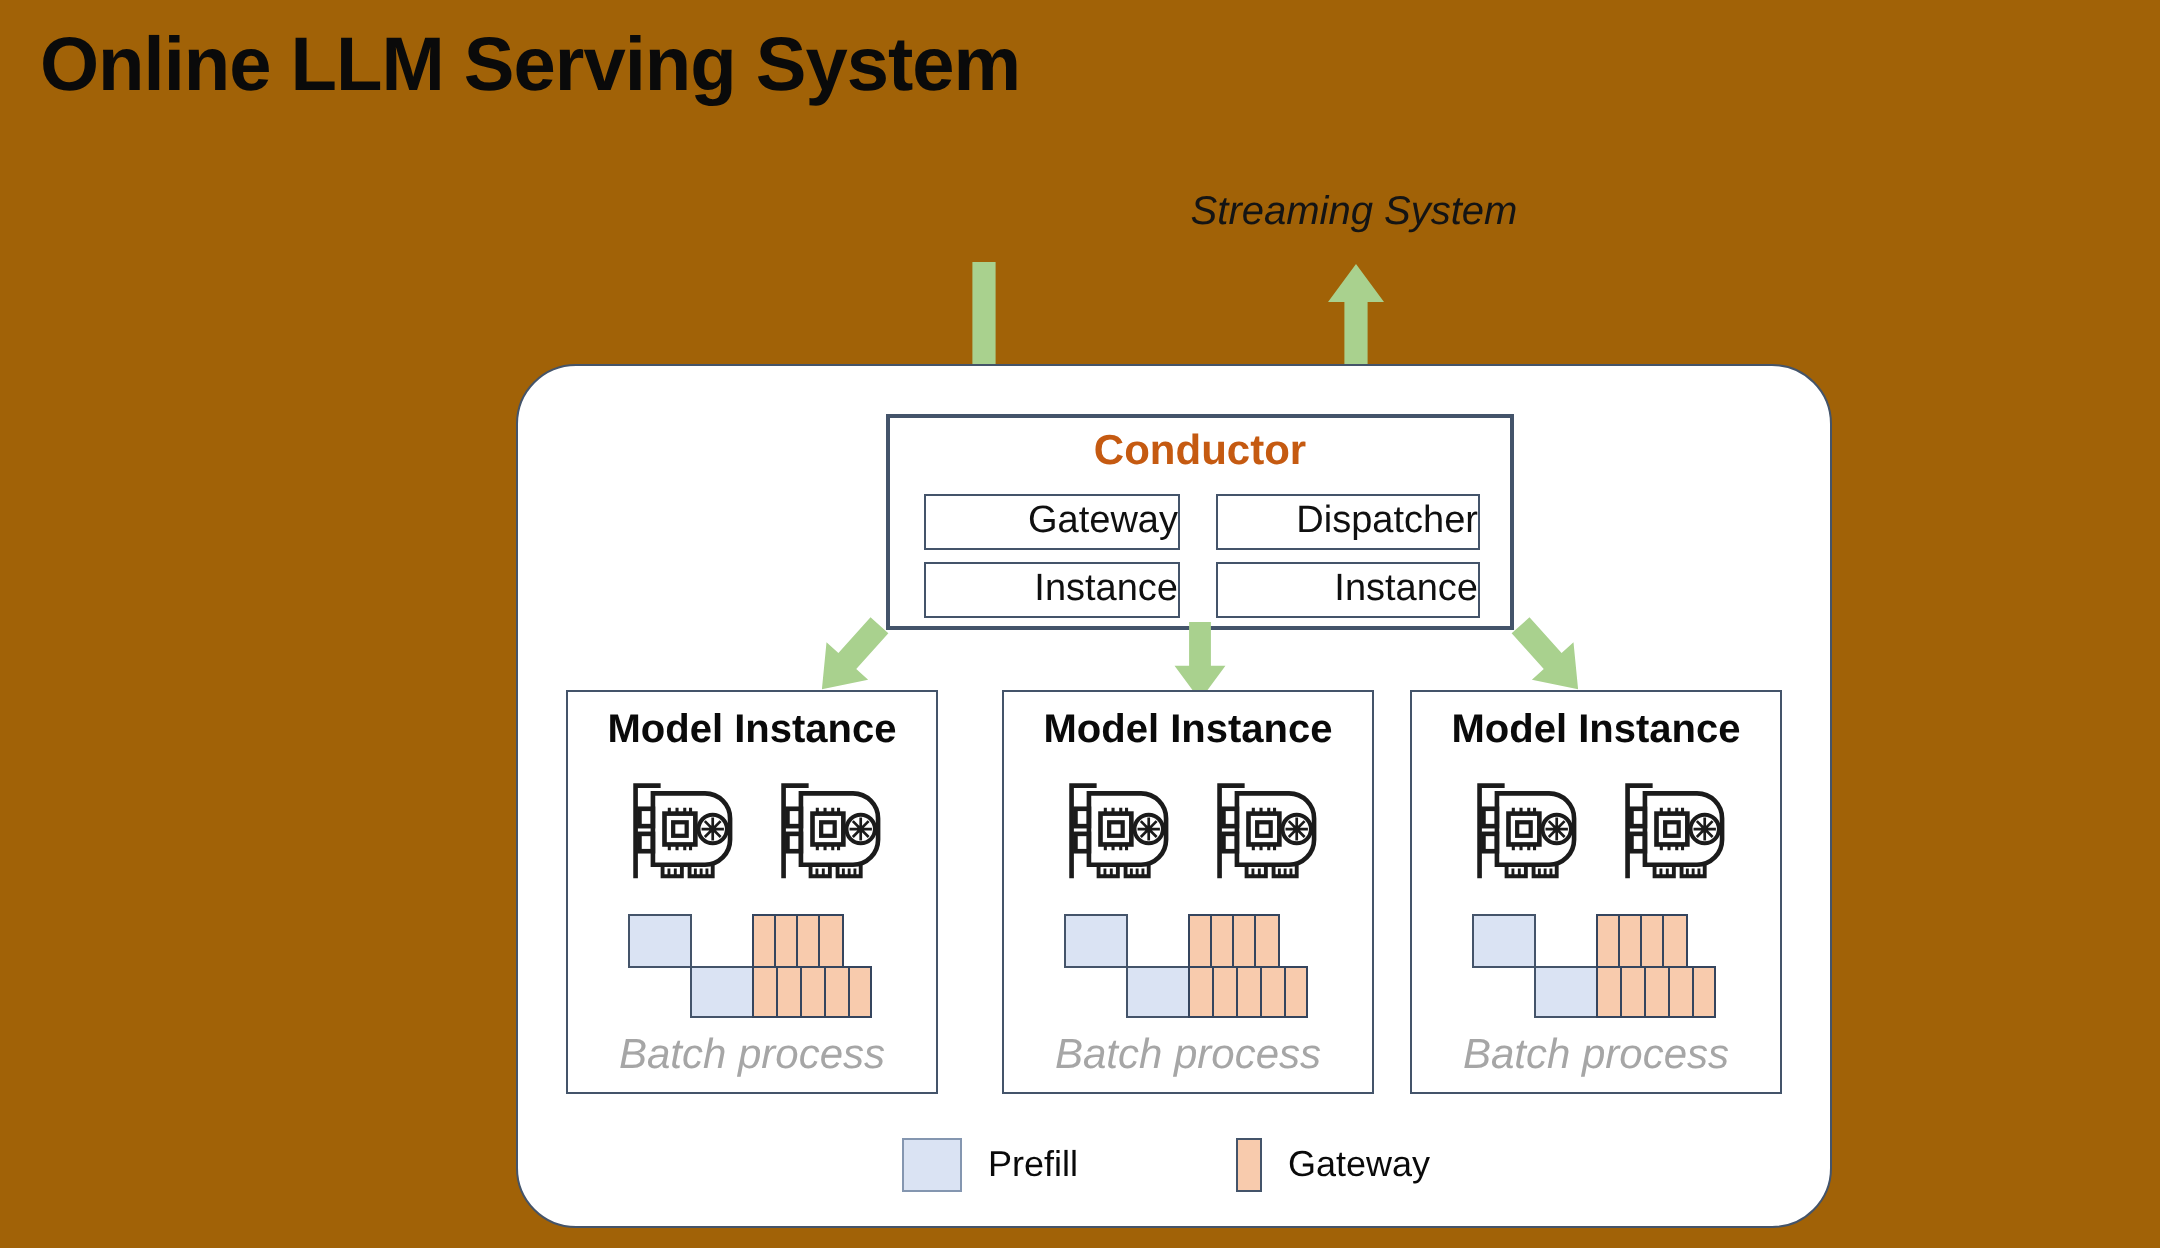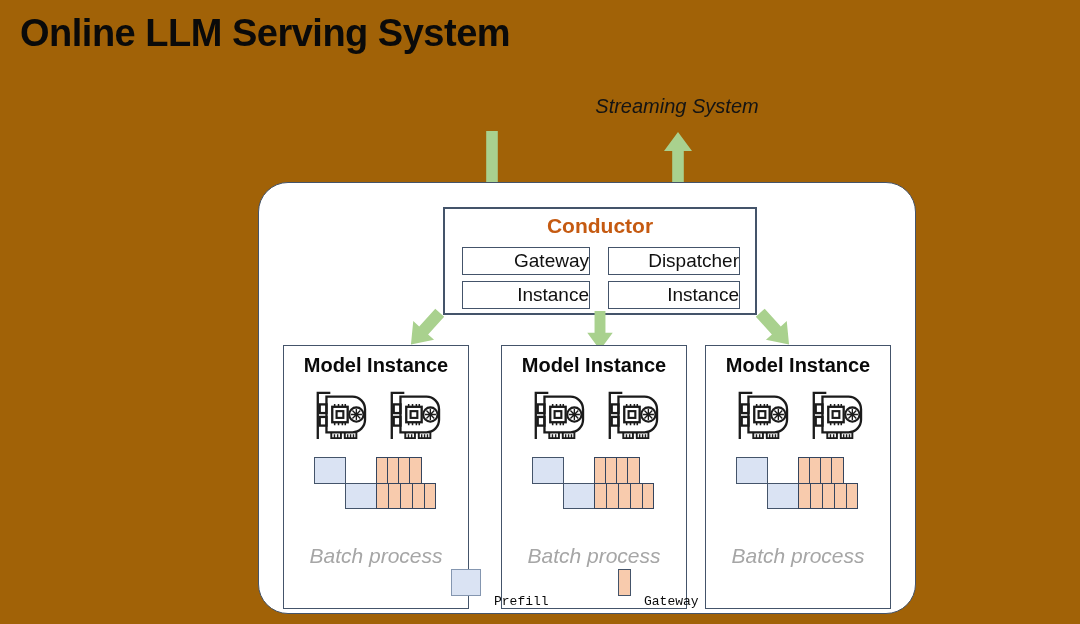--- a/index.html
+++ b/index.html
@@ -34,21 +34,21 @@
   }
   .comp-box{
     position:absolute;height:28px;border:1.6px solid #44546A;box-sizing:border-box;
     font-size:19px;line-height:25px;text-align:right;background:#fff;color:#101010;
   }
   .cb-gateway{left:17px;top:38px;width:128px;}
   .cb-dispatcher{left:163px;top:38px;width:132px;}
   .cb-tokenizer{left:17px;top:72px;width:128px;}
   .cb-monitor{left:163px;top:72px;width:132px;}
   .model-box{
-    top:345px;width:186px;height:264px;border:1.6px solid #44546A;
+    top:345px;width:186px;height:202px;border:1.6px solid #44546A;
     box-sizing:border-box;background:#fff;
   }
   .mb-1{left:283px;} .mb-2{left:501px;} .mb-3{left:705px;}
   .model-title{
     position:absolute;left:0;top:8px;width:100%;text-align:center;
     font-size:20px;font-weight:bold;color:#0a0a0a;
   }
   .gpu-row{
     position:absolute;left:0;top:42px;width:100%;
     display:flex;justify-content:center;gap:16px;
@@ -63,26 +63,26 @@
   .ot2{left:73px;top:0;width:12px;height:27px;}
   .ot3{left:84px;top:0;width:12px;height:27px;}
   .ot4{left:95px;top:0;width:13px;height:27px;}
   .ob1{left:62px;top:26px;width:13px;height:26px;}
   .ob2{left:74px;top:26px;width:13px;height:26px;}
   .ob3{left:86px;top:26px;width:13px;height:26px;}
   .ob4{left:98px;top:26px;width:13px;height:26px;}
   .ob5{left:110px;top:26px;width:12px;height:26px;}
   .batch-caption{
     position:absolute;left:0;top:170px;width:100%;text-align:center;
-    font-size:21px;font-style:italic;color:#A6A6A6;margin-top:28px;
+    font-size:21px;font-style:italic;color:#A6A6A6;
   }
   .legend-swatch{box-sizing:border-box;top:569px;height:27px;}
   .sw-prefill{left:451px;width:30px;background:#DAE3F3;border:1.7px solid #8496B0;}
   .sw-decode{left:618px;width:13px;background:#F8CBAD;border:1.7px solid #44546A;}
-  .legend-label{top:588px;font-size:13px;line-height:27px;color:#0a0a0a;font-family:Liberation Mono, monospace;}
+  .legend-label{top:569px;font-size:18px;line-height:27px;color:#0a0a0a;}
   .ll-prefill{left:494px;} .ll-decode{left:644px;}
 </style>
 </head>
 <body>
 
 <svg width="0" height="0" style="position:absolute" aria-hidden="true">
   <defs>
     <g id="arrow-long">
       <polygon points="9.2,0 20.8,0 20.8,52 29,52 15,71 1,52 9.2,52" fill="#A9D18E"></polygon>
     </g>

